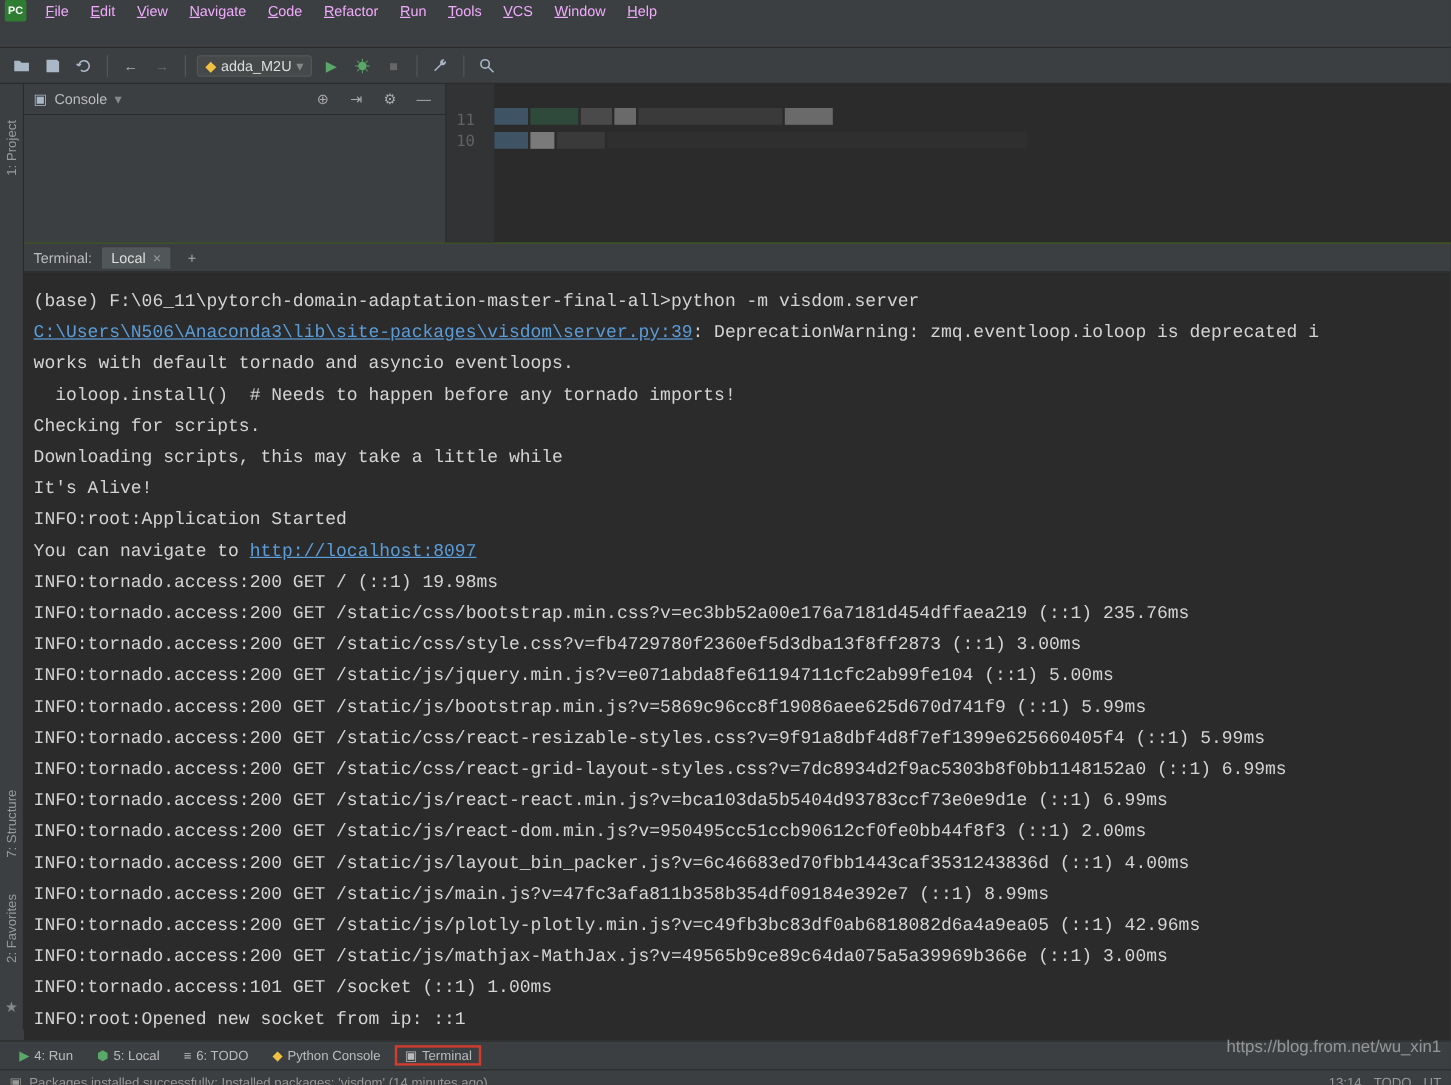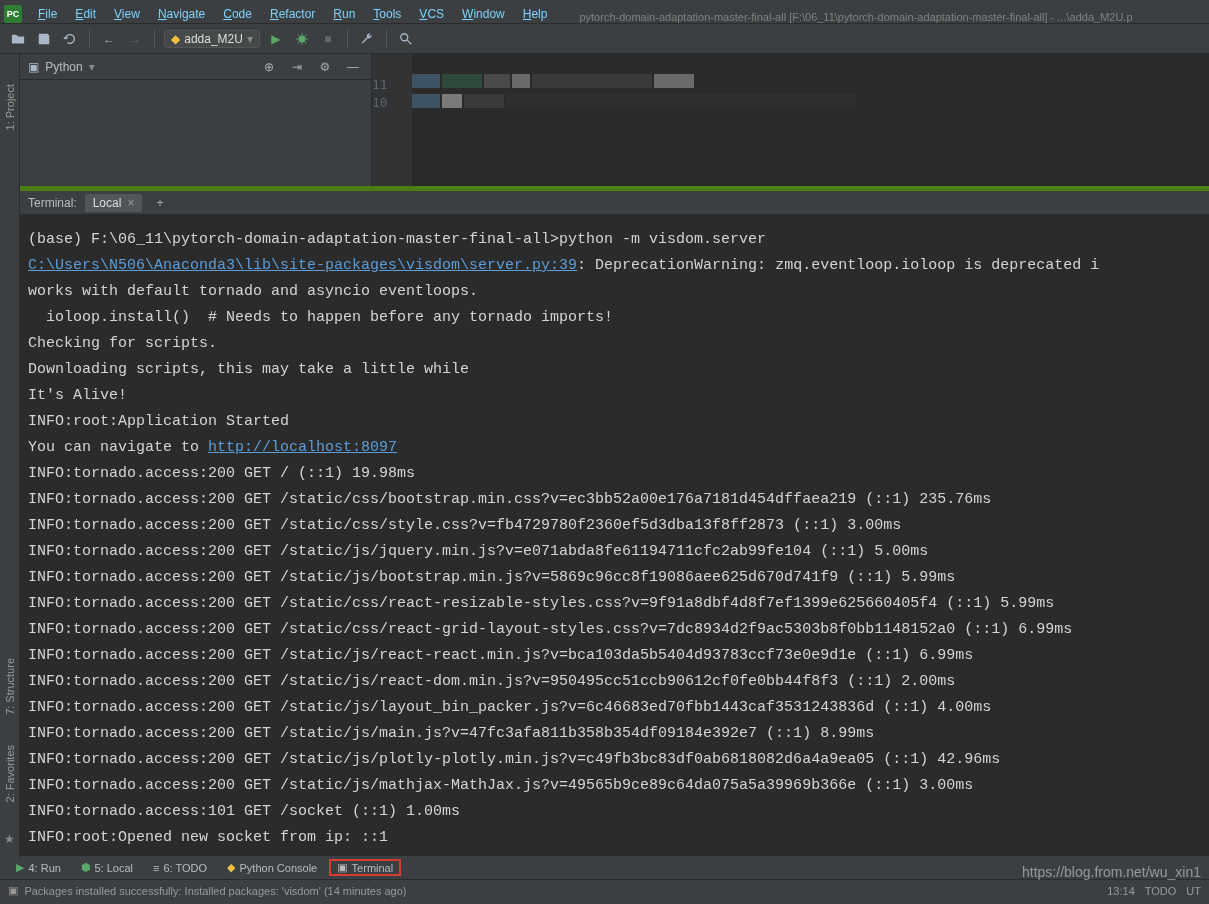--- a/index.html
+++ b/index.html
@@ -7,41 +7,41 @@
   font-family: "Segoe UI", Arial, sans-serif;
   background: #3c3f41;
   color: #bbbbbb;
   font-size: 12px;
   width: 1209px;
   height: 904px;
   overflow: hidden;
   position: relative;
 }
 .titlebar {
-  height: 24px;
-  background: #3c3f41;
-  display: flex;
-  align-items: flex-end;
+  height: 40px;
+  background: #3c3f41;
+  display: flex;
+  align-items: flex-start;
   padding: 0 4px;
   border-bottom: 1px solid #2b2b2b;
 }
 .pc-logo {
   width: 18px; height: 18px;
   background: #2e7d32;
   color: #fff;
   font-size: 9px;
   font-weight: bold;
   display: flex;
   align-items: center;
   justify-content: center;
   border-radius: 2px;
   margin-right: 8px;
 }
 .menu { display: flex; gap: 2px; }
-.menu-item { padding: 2px 8px; cursor: pointer; color: #7dd3fc; }
+.menu-item { padding: 2px 8px; cursor: pointer; color: #f0abfc; }
 .menu-item u { text-decoration: underline; }
 .title-text {
   margin-left: 24px;
   color: #808080;
   font-size: 11px;
   white-space: nowrap;
   overflow: hidden;
 }
 .toolbar {
   height: 30px;
@@ -114,35 +114,35 @@
 .tree-item { color: #ccc; font-size: 12px; padding: 2px 0 2px 20px; }
 .editor-area {
   flex: 1;
   background: #2b2b2b;
   display: flex;
 }
 .gutter {
   width: 40px;
   background: #313335;
   color: #606366;
-  text-align: left;
+  text-align: center;
   padding: 4px 8px 0 0;
   font-family: Consolas, monospace;
   font-size: 13px;
   line-height: 18px;
 }
 .editor-body {
   flex: 1;
   position: relative;
 }
 .pixel-row { display: flex; height: 18px; margin-top: 2px; }
 .pix { height: 14px; margin-right: 2px; }
 .terminal-panel {
   background: #2b2b2b;
-  border-top: 5px solid #4d7c0f;
+  border-top: 1px solid #4d7c0f;
   display: flex;
   flex-direction: column;
 }
 .terminal-tabs {
   height: 24px;
   background: #3c3f41;
   display: flex;
   align-items: center;
   padding: 0 8px;
   gap: 8px;
@@ -236,21 +236,20 @@
       <div class="menu-item"><u>V</u>iew</div>
       <div class="menu-item"><u>N</u>avigate</div>
       <div class="menu-item"><u>C</u>ode</div>
       <div class="menu-item"><u>R</u>efactor</div>
       <div class="menu-item"><u>R</u>un</div>
       <div class="menu-item"><u>T</u>ools</div>
       <div class="menu-item"><u>V</u>CS</div>
       <div class="menu-item"><u>W</u>indow</div>
       <div class="menu-item"><u>H</u>elp</div>
     </div>
-  <div class="title-text">pytorch-domain-adaptation-master-final-all [F:\06_11\pytorch-domain-adaptation-master-final-all] - ...\adda_M2U.p</div>
 </div>
 
 <div class="toolbar">
   <div class="tool-icon">
       <svg width="14" height="14" viewBox="0 0 16 16">
         <path fill="#a9b7c6" d="M1 3h5l2 2h7v8H1z"></path>
       </svg>
     </div>
   <div class="tool-icon">
       <svg width="14" height="14" viewBox="0 0 16 16">
@@ -294,21 +293,21 @@
     </div>
 </div>
 
 <div class="content-area">
   <div class="sidebar-left">
     <div class="side-label">1: Project</div>
   </div>
   <div class="project-panel">
     <div class="project-header">
       <span style="color:#a9b7c6">▣</span>
-      <span>Python</span>
+      <span>Console</span>
       <span style="color:#888">▾</span>
       <div class="project-header-actions">
         <span class="tool-icon">⊕</span>
         <span class="tool-icon">⇥</span>
         <span class="tool-icon">⚙</span>
         <span class="tool-icon">—</span>
       </div>
     </div>
     <div class="project-tree">
       <div style="height:62px"></div>

